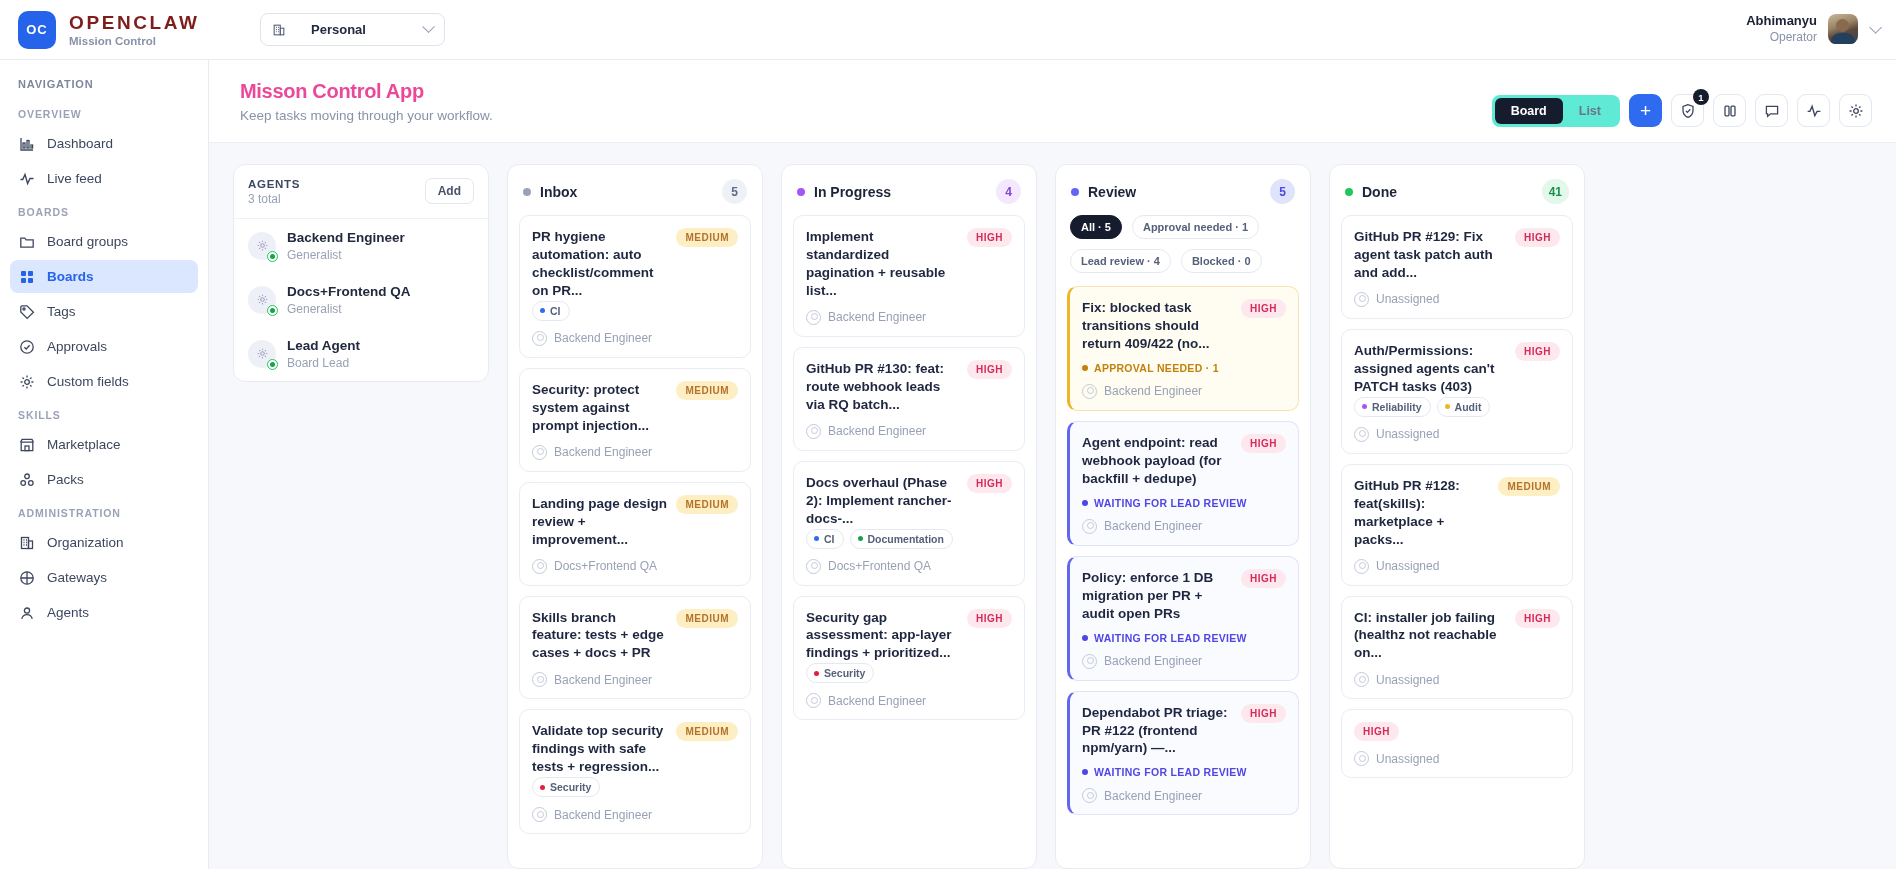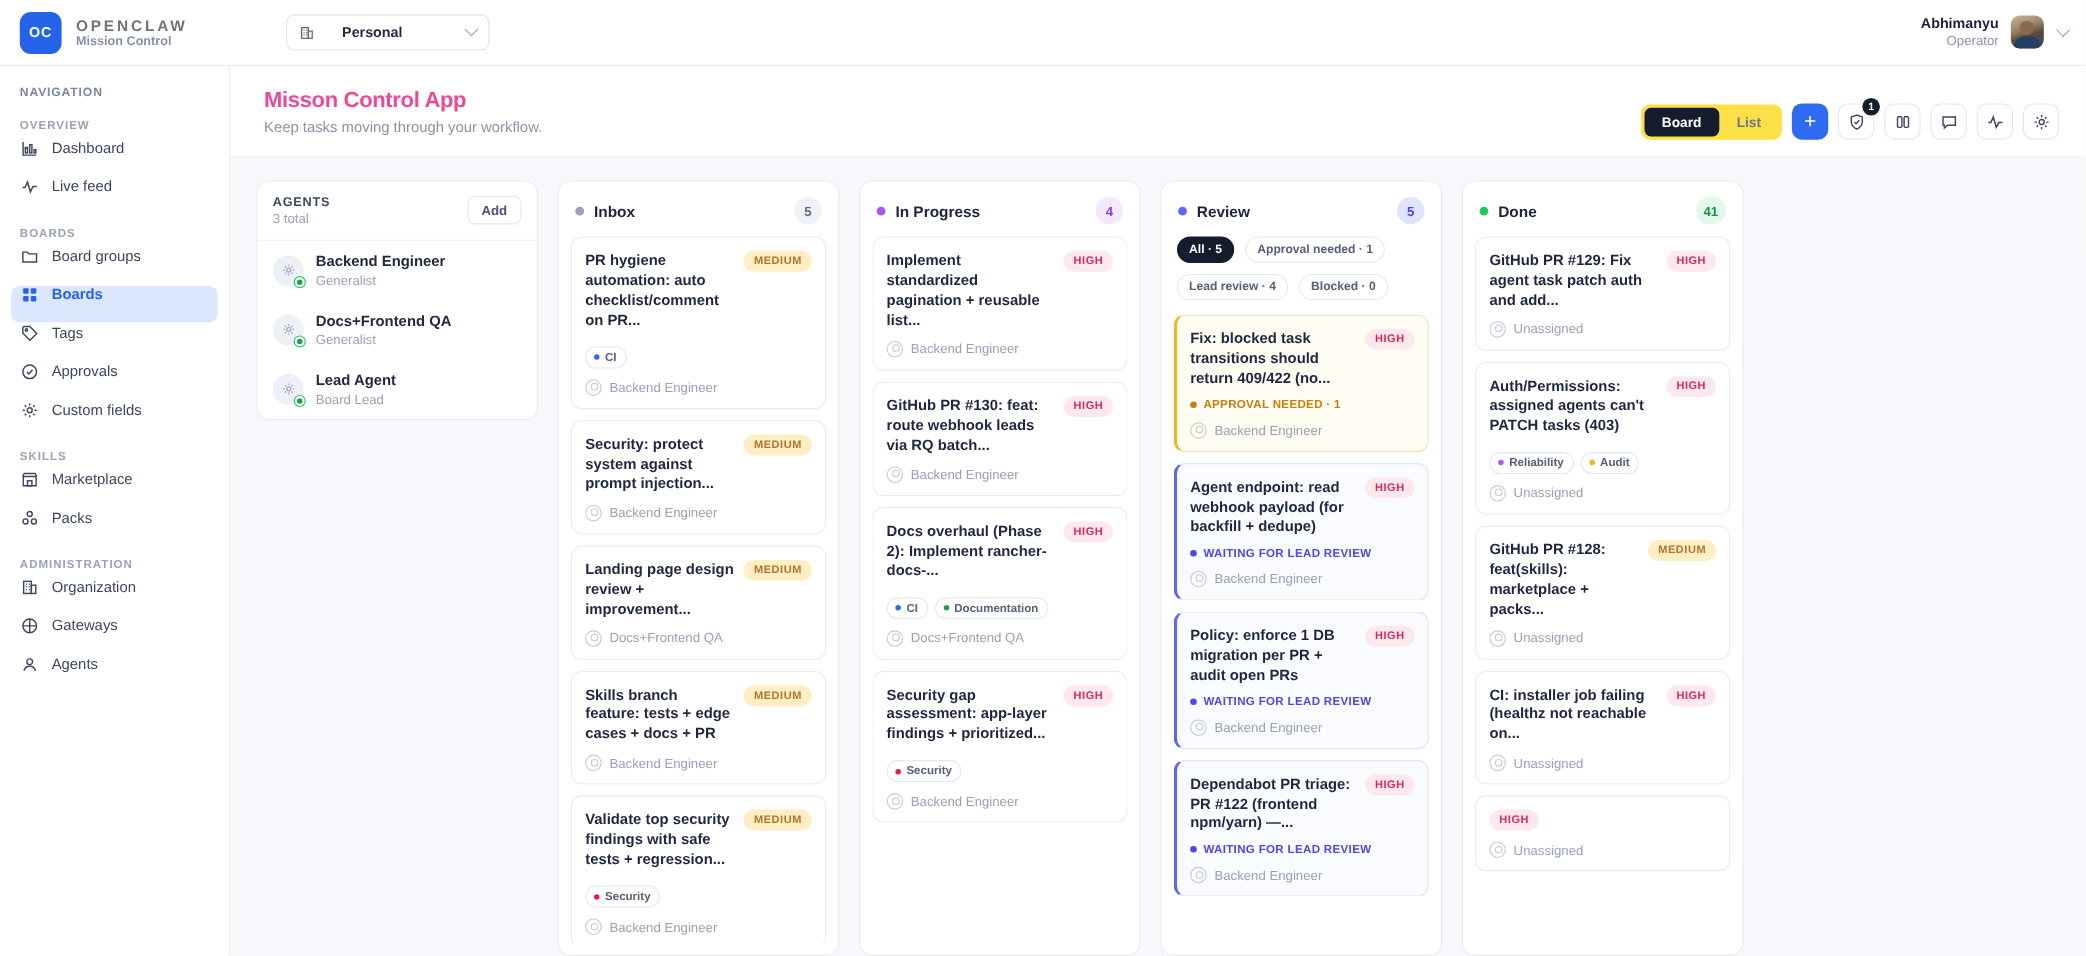--- a/index.html
+++ b/index.html
@@ -15,21 +15,21 @@
   .topbar {
     height: 60px; background: #ffffff; border-bottom: 1px solid #e8ebf2;
     display: flex; align-items: center; flex: 0 0 60px;
   }
   .brand { width: 255px; display: flex; align-items: center; gap: 13px; padding-left: 18px; }
   .logo-sq {
     width: 38px; height: 38px; border-radius: 10px; background: #2563eb;
     color: #fff; font-size: 13px; font-weight: bold; letter-spacing: 1px;
     display: flex; align-items: center; justify-content: center;
   }
-  .brand-txt .b1 { font-size: 14px; font-weight: bold; letter-spacing: 2.6px; color: #737373; line-height: 1.15; }
+  .brand-txt .b1 { font-size: 19px; font-weight: bold; letter-spacing: 2.6px; color: #7f1d1d; line-height: 1.15; }
   .brand-txt .b2 { font-size: 11.5px; color: #8892a8; font-weight: bold; margin-top: 1px; }
 
   .workspace-select {
     margin-left: 5px; width: 185px; height: 33px; border: 1px solid #dfe3ec;
     border-radius: 8px; background: #fff; display: flex; align-items: center;
     gap: 9px; padding: 0 11px; cursor: pointer;
   }
   .workspace-select .wlabel { font-size: 13px; font-weight: bold; color: #232a42; flex: 1; padding-left: 16px; }
   .chev { width: 9px; height: 9px; border-right: 1.6px solid #98a1b5; border-bottom: 1.6px solid #98a1b5;
           transform: rotate(45deg) translate(-2px,-2px); }
@@ -55,34 +55,34 @@
                 transform: rotate(45deg) translateY(-3px); }
 
   
   .body { display: flex; flex: 1; min-height: 0; }
 
   
   .sidebar { width: 209px; background: #fff; border-right: 1px solid #e8ebf2; padding: 14px 10px 0 10px; flex: 0 0 209px; }
   .nav-title { font-size: 11px; font-weight: bold; letter-spacing: .8px; color: #7d879c; padding: 4px 8px 9px; }
   .nav-group { font-size: 10.5px; font-weight: bold; letter-spacing: .9px; color: #9aa3b6; padding: 9px 8px 7px; }
   .nav-item {
-    display: flex; gap: 12px; height: 33px; padding: 0 9px;
+    display: flex; align-items: center; gap: 12px; height: 33px; padding: 0 9px;
     border-radius: 8px; color: #3c475e; font-size: 13.5px; cursor: pointer; margin-bottom: 2px;
   }
   .nav-item.active { background: #dbe7fe; color: #2563eb; font-weight: bold; }
   .nav-item svg { flex: 0 0 16px; }
 
   
   .main { flex: 1; min-width: 0; display: flex; flex-direction: column; background:#fff; }
   .page-head { padding: 20px 24px 15px 31px; background: #fff; border-bottom: 1px solid #eceff5; display: flex; align-items: flex-start; }
   .page-title { font-size: 20px; font-weight: bold; color: #ec4899; letter-spacing: -.3px; }
   .page-sub { font-size: 13.5px; color: #8892a8; margin-top: 5px; }
 
   .head-actions { margin-left: auto; display: flex; align-items: center; gap: 9px; padding-top: 14px; }
-  .seg { display: flex; background: #fde047; border-radius: 8px; padding: 3px; }
+  .seg { display: flex; background: #5eead4; border-radius: 8px; padding: 3px; }
   .seg div { font-size: 12.5px; font-weight: bold; padding: 6px 16px; border-radius: 6px; color: #6b7governance; cursor: pointer; }
   .seg .s-off { color: #6b7689; }
   .seg .s-on { background: #151c2e; color: #fff; }
   .btn-primary {
     width: 33px; height: 33px; border-radius: 9px; background: #2f6bf0; color: #fff;
     font-size: 19px; display: flex; align-items: center; justify-content: center; cursor: pointer;
   }
   .icon-btn {
     width: 33px; height: 33px; border-radius: 9px; border: 1px solid #e2e6ef; background: #fff;
     display: flex; align-items: center; justify-content: center; position: relative; cursor: pointer;
@@ -133,21 +133,21 @@
     border: 1px solid #e9ecf3; border-radius: 10px; background: #fff; padding: 12px 12px 11px;
     cursor: pointer; position: relative;
   }
   .task.amber { background: #fffdf2; border-color: #f5e3b0; border-left: 3px solid #f0b429; }
   .task.indigo { background: #fafbff; border-color: #dfe3f5; border-left: 3px solid #6366f1; }
   .task-top { display: flex; align-items: flex-start; gap: 8px; }
   .task-title { font-size: 13.5px; font-weight: bold; color: #1f2740; line-height: 1.33; flex: 1; }
   .pri { font-size: 10px; font-weight: bold; letter-spacing: .5px; border-radius: 11px; padding: 4px 9px; white-space: nowrap; }
   .pri.HIGH { background: #fde8ee; color: #d6285a; }
   .pri.MEDIUM { background: #fdeec4; color: #b4722a; }
-  .tags { display: flex; gap: 6px; margin-top: 15px; flex-wrap: wrap; }
+  .tags { display: flex; gap: 6px; margin-top: 1px; flex-wrap: wrap; }
   .tag { font-size: 10.5px; font-weight: bold; color: #55607a; border: 1px solid #e4e8f0; border-radius: 11px;
          padding: 3px 8px 3px 7px; display: flex; align-items: center; gap: 5px; background:#fff; }
   .tag i { width: 5px; height: 5px; border-radius: 50%; display: block; }
   .status-line { font-size: 10.5px; font-weight: bold; letter-spacing: .3px; margin-top: 9px;
                  display: flex; align-items: center; gap: 6px; }
   .status-line i { width: 6px; height: 6px; border-radius: 50%; display: block; }
   .assignee { display: flex; align-items: center; gap: 7px; margin-top: 10px; font-size: 12px; color: #98a1b5; }
   .av-ring { width: 15px; height: 15px; border-radius: 50%; border: 1.3px solid #c3cad8; position: relative; }
   .av-ring::after { content:""; position:absolute; left:4px; top:2.6px; width:5px; height:5px; border-radius:50%;
                     border:1.3px solid #c3cad8; }

